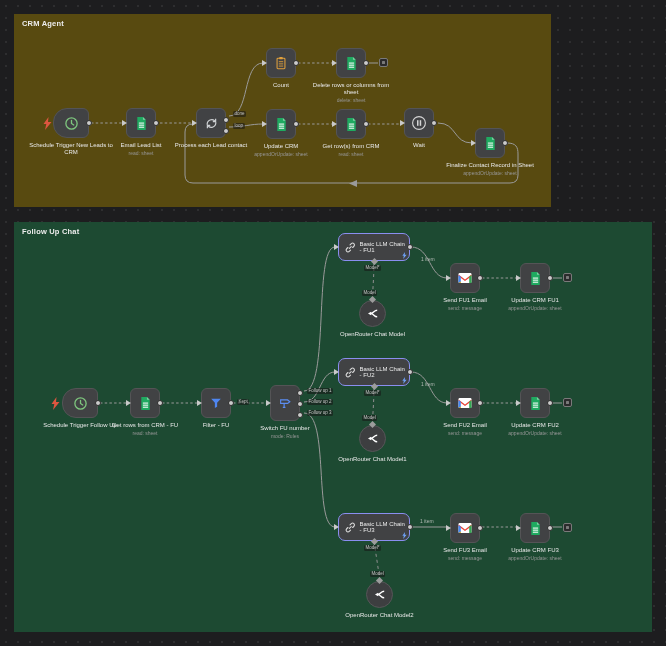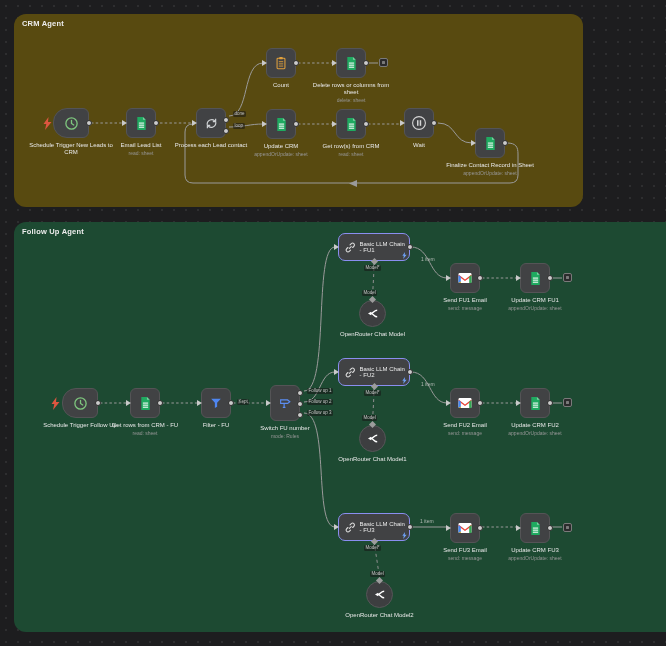--- a/index.html
+++ b/index.html
@@ -4,21 +4,21 @@
 <style>
   html,body{margin:0;padding:0;}
   body{
     width:666px;height:646px;overflow:hidden;position:relative;
     background-color:#1d1d1f;
     background-image:radial-gradient(#2e2e30 1px, transparent 1px);
     background-size:12px 12px;
     font-family:"Liberation Sans", sans-serif;
     -webkit-font-smoothing:antialiased;
   }
-  .zone{position:absolute;border-radius:12px;padding-left:32px;}
+  .zone{position:absolute;border-radius:0;}
   .zone-title{position:absolute;top:5px;left:8px;font-size:7.5px;font-weight:bold;color:#ededed;letter-spacing:.2px;}
   svg.wires{position:absolute;left:0;top:0;pointer-events:none;}
   .c{fill:none;stroke:#9a9a9a;stroke-width:1;}
   .dash{stroke-dasharray:2.5 2.2;}
   .model{stroke-dasharray:3 3;stroke:#8f8f8f;}
   .node{position:absolute;width:30px;height:30px;background:#414244;border:1px solid #545456;border-radius:6px;
         display:flex;align-items:center;justify-content:center;box-sizing:border-box;}
   .trigger{width:36px;border-radius:14px 6px 6px 14px;}
   .tall{height:36px;}
   .llm{width:72px;height:28px;border:1px solid #8a8ef0;border-radius:7px;justify-content:flex-start;gap:3px;padding:0 3px 0 5px;}
@@ -44,21 +44,21 @@
   .bolt{position:absolute;}
   .llm-flag{position:absolute;right:2px;bottom:1px;}
 </style>
 </head>
 <body>
 
 <div class="zone" style="left:14px;top:14px;width:537px;height:193px;background:#584a10;">
   <div class="zone-title">CRM Agent</div>
 </div>
 <div class="zone" style="left:14px;top:222px;width:638px;height:410px;background:#1d4a32;">
-  <div class="zone-title">Follow Up Agent</div>
+  <div class="zone-title">Follow Up Chat</div>
 </div>
 
 <svg class="wires" width="666" height="646">
   <path class="c dash" d="M91 123 H123"></path>
   <path class="c dash" d="M160 123 H193"></path>
   <path class="c" d="M229 116 C250 116 242 63 263 63"></path>
   <path class="c" d="M229 127 C244 127 250 124 263 124"></path>
   <path class="c dash" d="M298 63 H333"></path>
   <path class="c" d="M368 63 H378"></path>
   <path class="c dash" d="M298 124 H333"></path>

